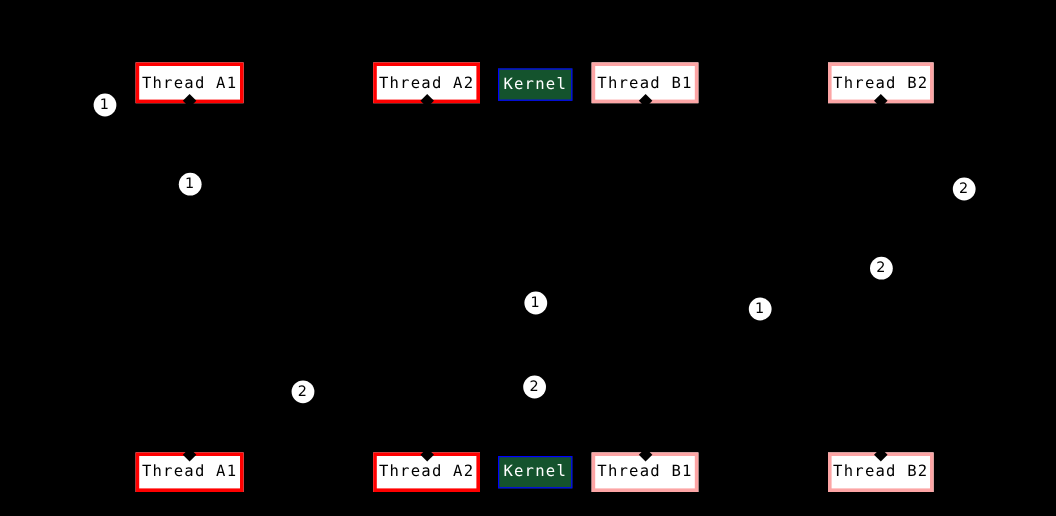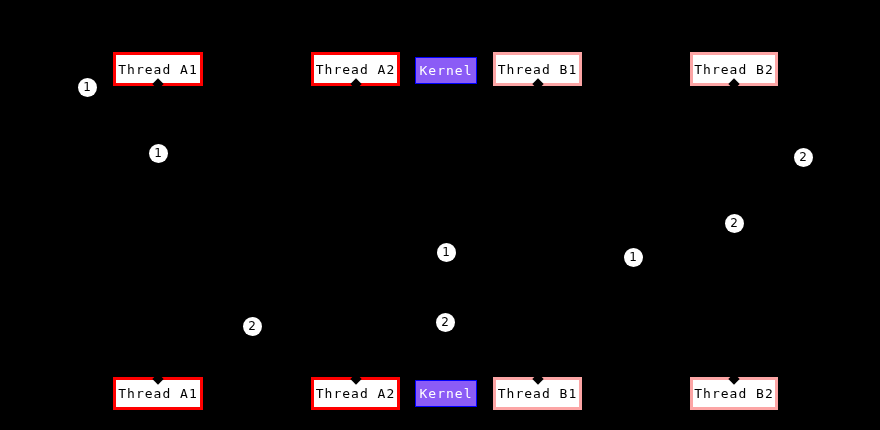--- a/index.html
+++ b/index.html
@@ -23,21 +23,21 @@
     color: #000000;
     display: flex;
     align-items: center;
     justify-content: center;
     font-size: 13px;
     letter-spacing: 1px;
     white-space: nowrap;
   }
   .actor-box.thread-a { border: 3px solid #ff0000; }
   .actor-box.thread-b { border: 3px solid #fca5a5; }
-  .actor-box.kernel   { background: #8b5cf6; color: #ffffff; border: 1px solid #0000ff; }
+  .actor-box.kernel   { background: #14532d; color: #ffffff; border: 1px solid #0000ff; }
   .notch {
     position: absolute;
     width: 8px;
     height: 8px;
     background: #000000;
     transform: rotate(45deg);
   }
   .step-circle {
     position: absolute;
     width: 19px;

